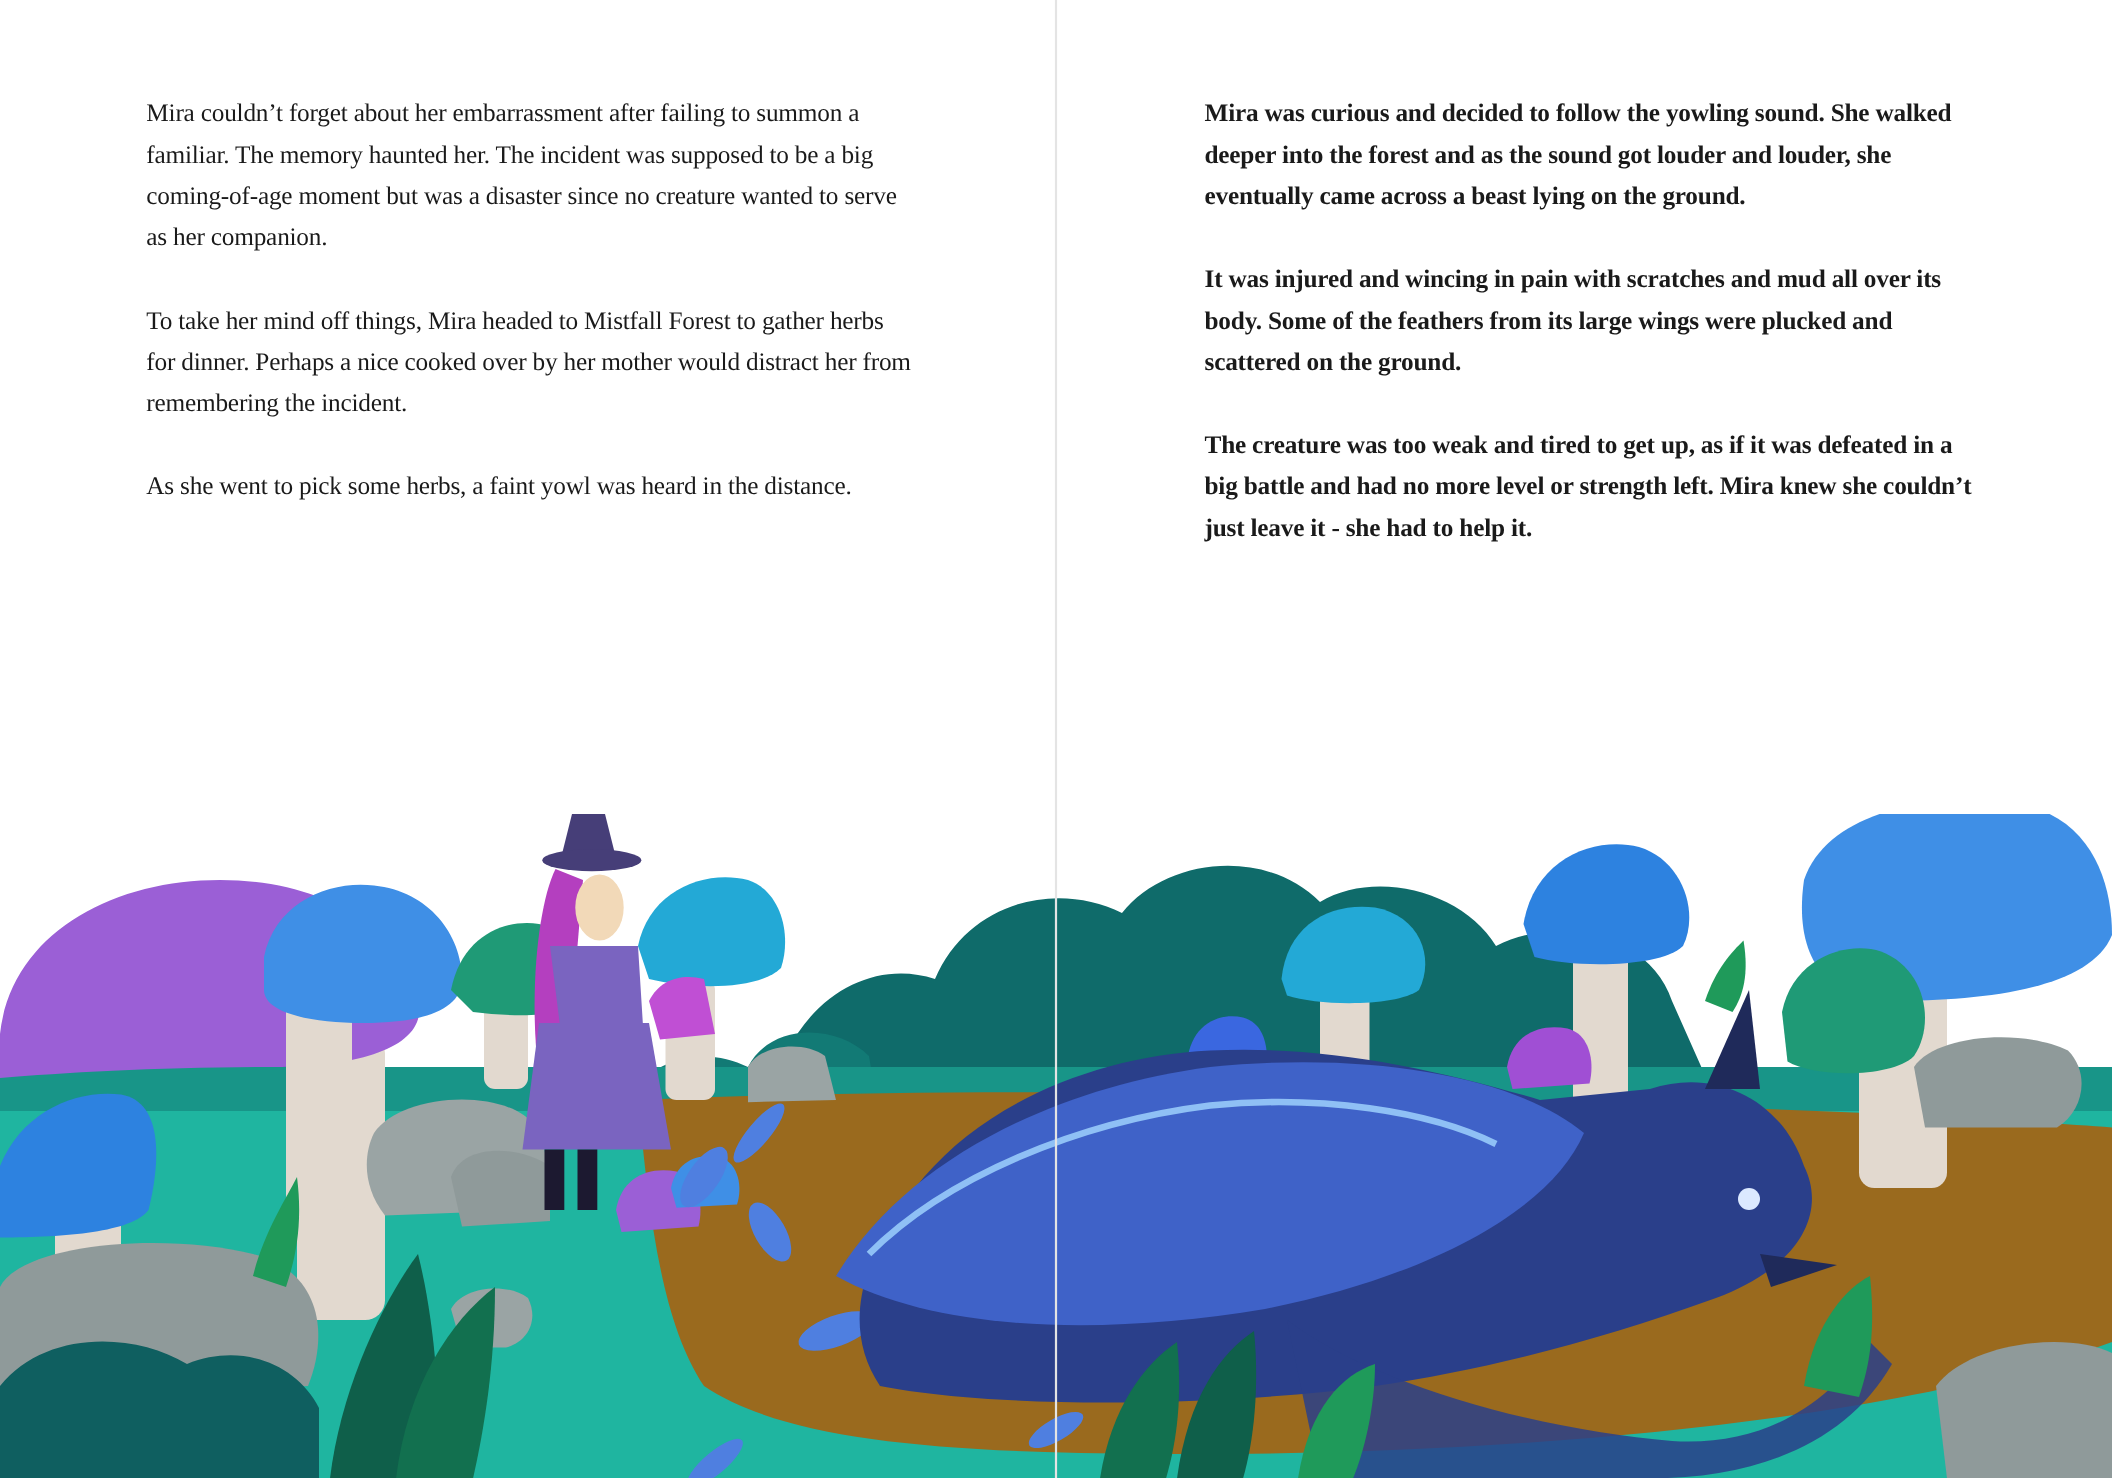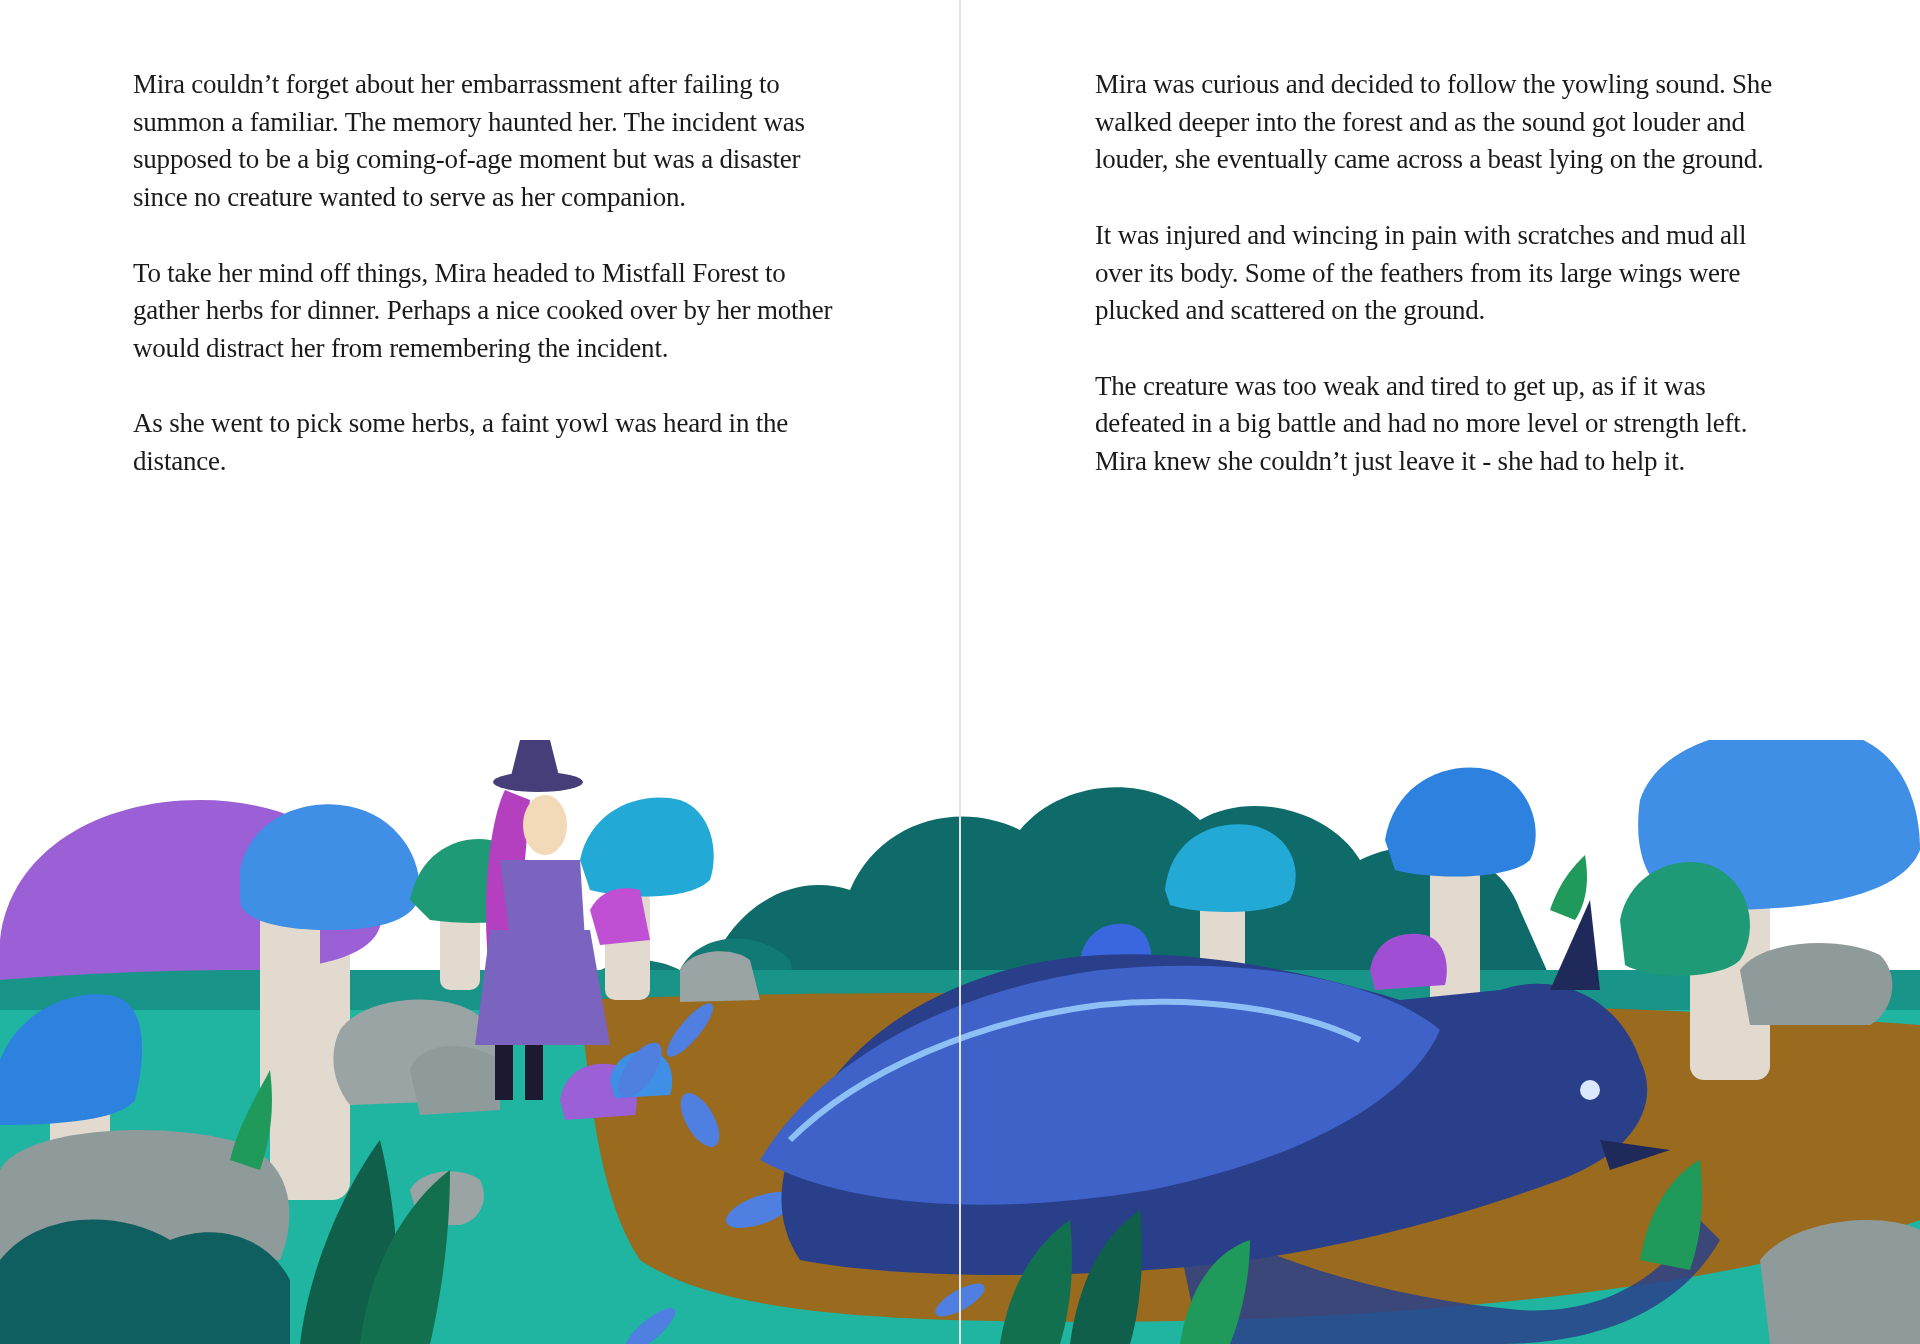--- a/index.html
+++ b/index.html
@@ -1,21 +1,21 @@
 <!DOCTYPE html>
 <html><head>
 <meta charset="utf-8">
 <style>
   html, body { margin:0; padding:0; }
   body { width:1920px; height:1344px; overflow:hidden; background:#ffffff; position:relative; font-family:"Liberation Serif", "DejaVu Serif", serif; }
   .page { position:absolute; top:0; height:1344px; }
   .page.left { left:0; width:960px; }
-  .page.right { left:960px; width:960px; }
+  .page.right { left:960px; width:960px;font-weight:bold; }
   .spine { position:absolute; left:959px; top:0; width:2px; height:1344px; background:#e4e4e4; }
-  .text-col { position:absolute; top:66px; width:700px; font-size:27px; line-height:37.7px; color:#1a1a1a; letter-spacing:-0.2px; }
+  .text-col { position:absolute; top:84px; width:700px; font-size:23px; line-height:37.7px; color:#1a1a1a; letter-spacing:-0.2px; }
   .left .text-col { left:133px; }
   .right .text-col { left:135px; }
   .text-col p { margin:0 0 37.7px 0; }
   .illustration { position:absolute; left:0; top:740px; width:1920px; height:604px; }
   .illustration svg { width:100%; height:100%; display:block; }
 </style>
 </head>
 <body>
 
 <div class="page left">

